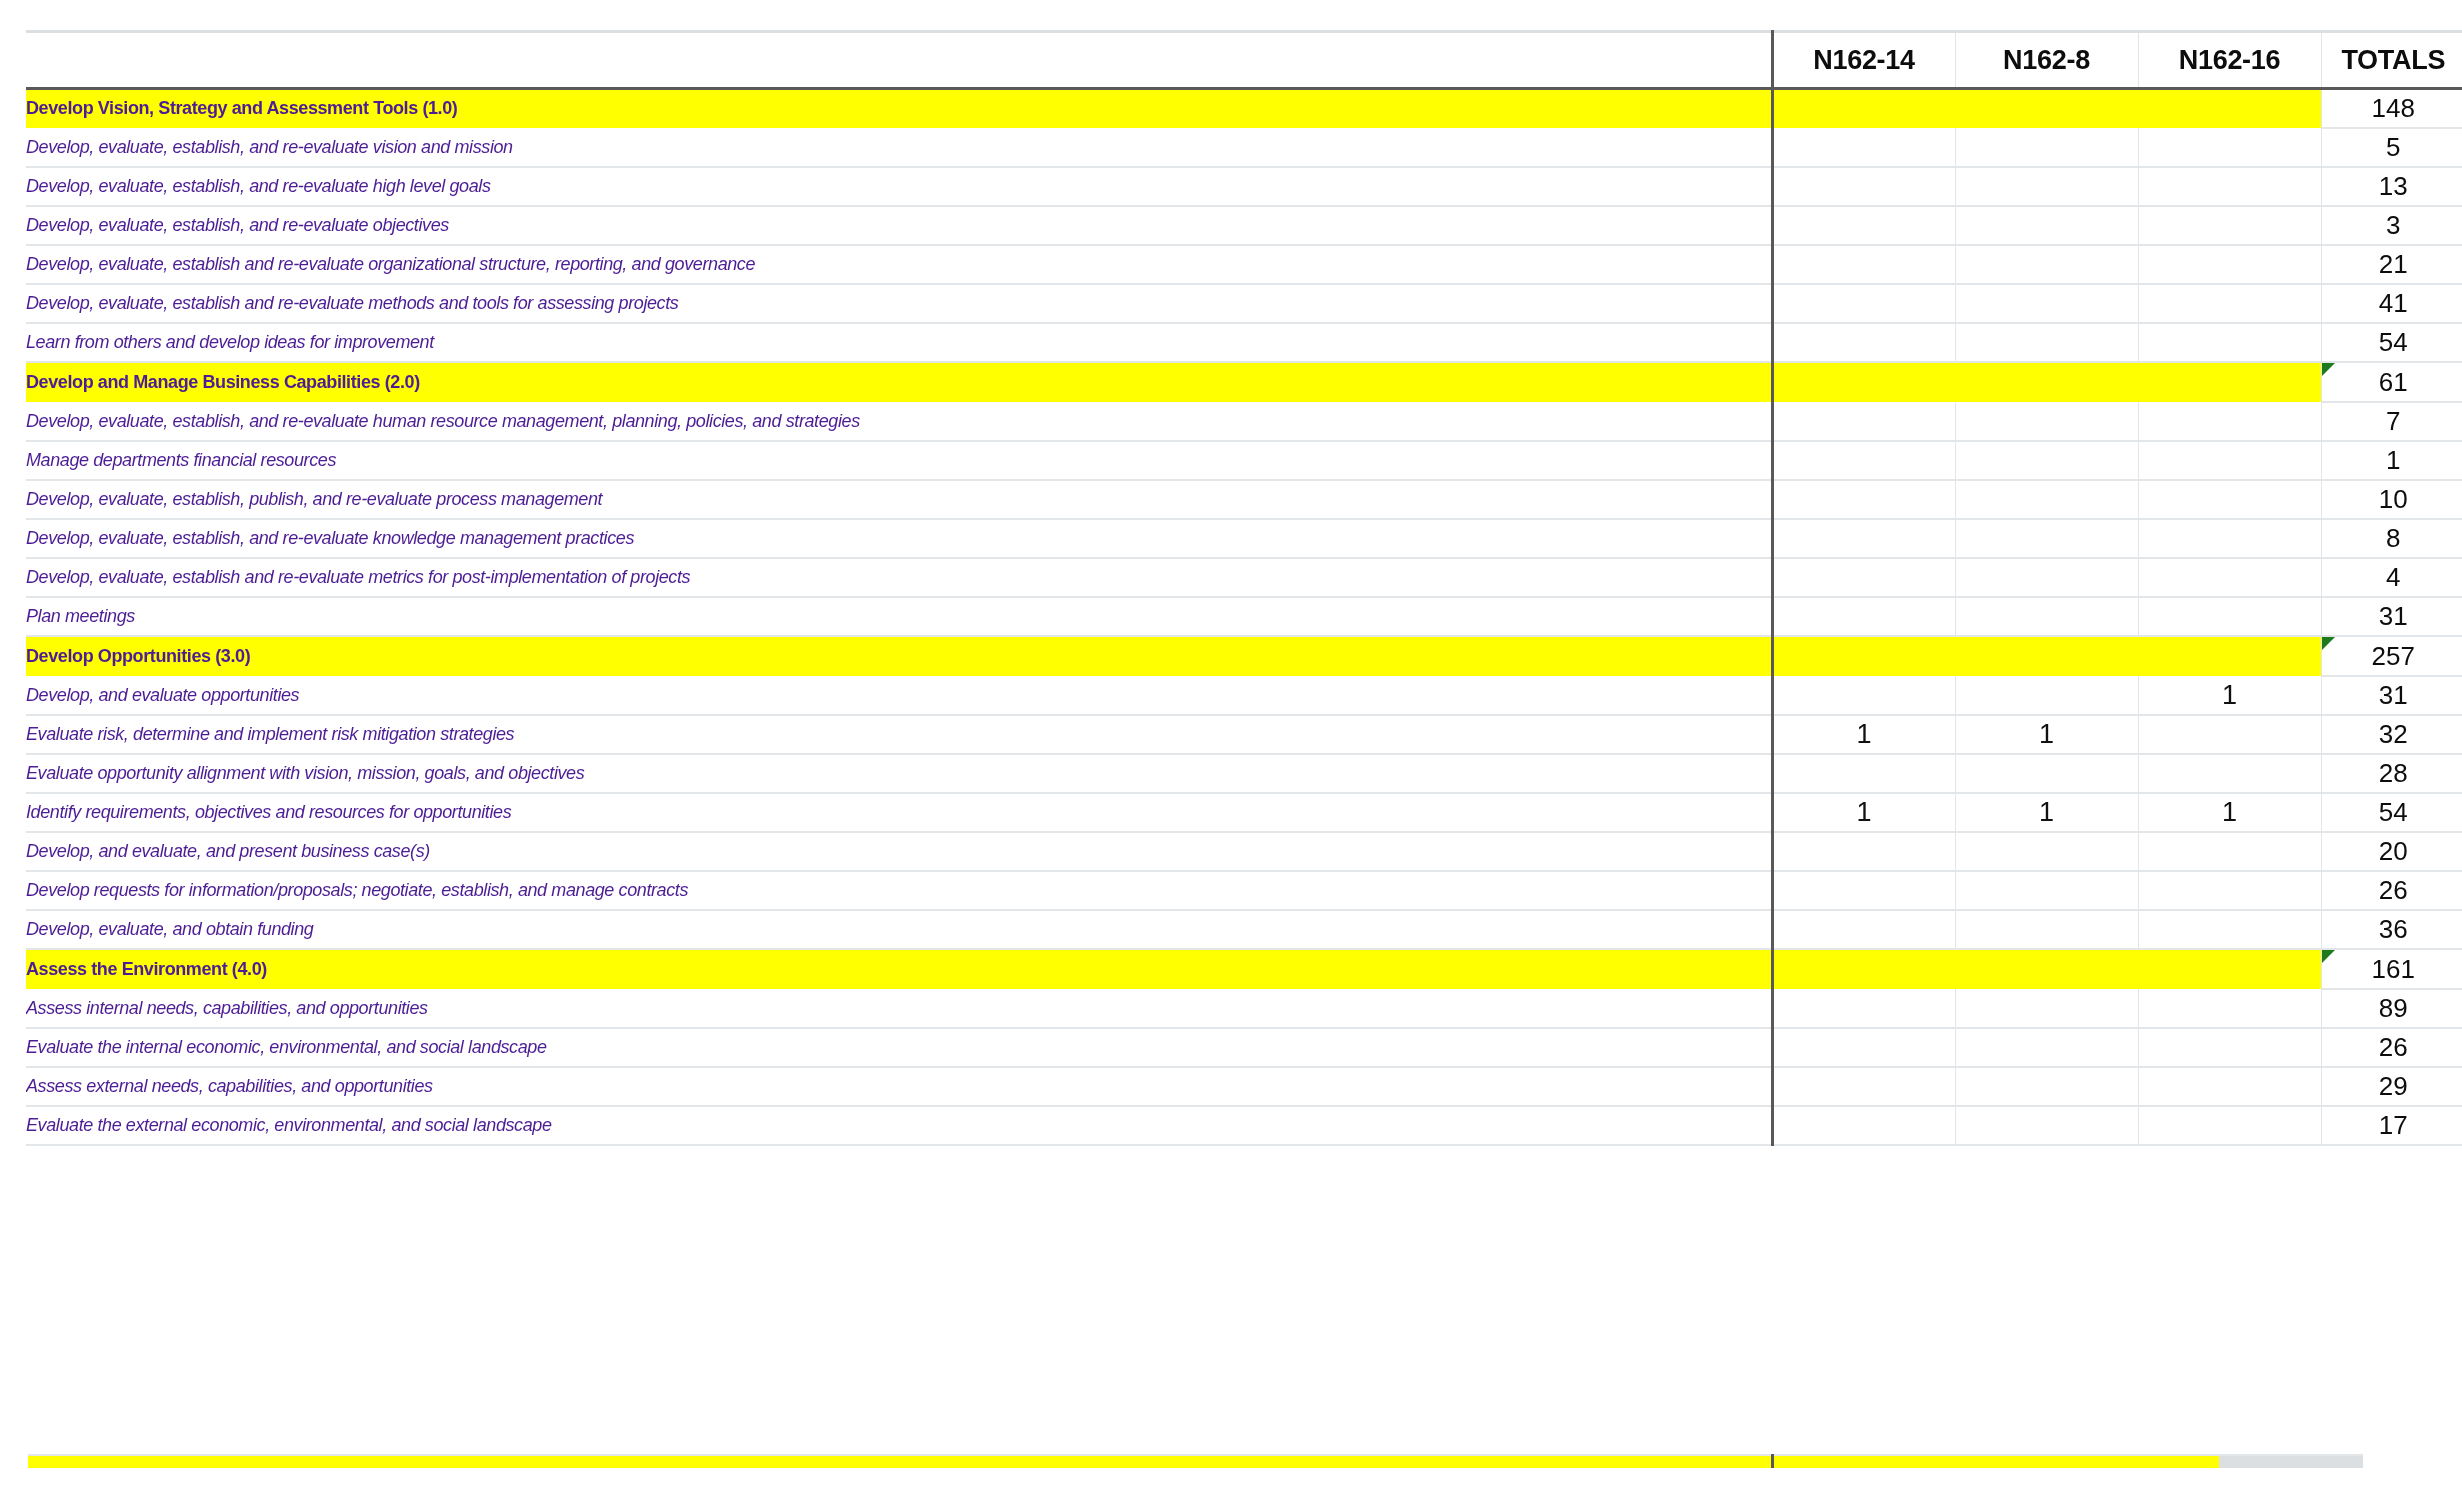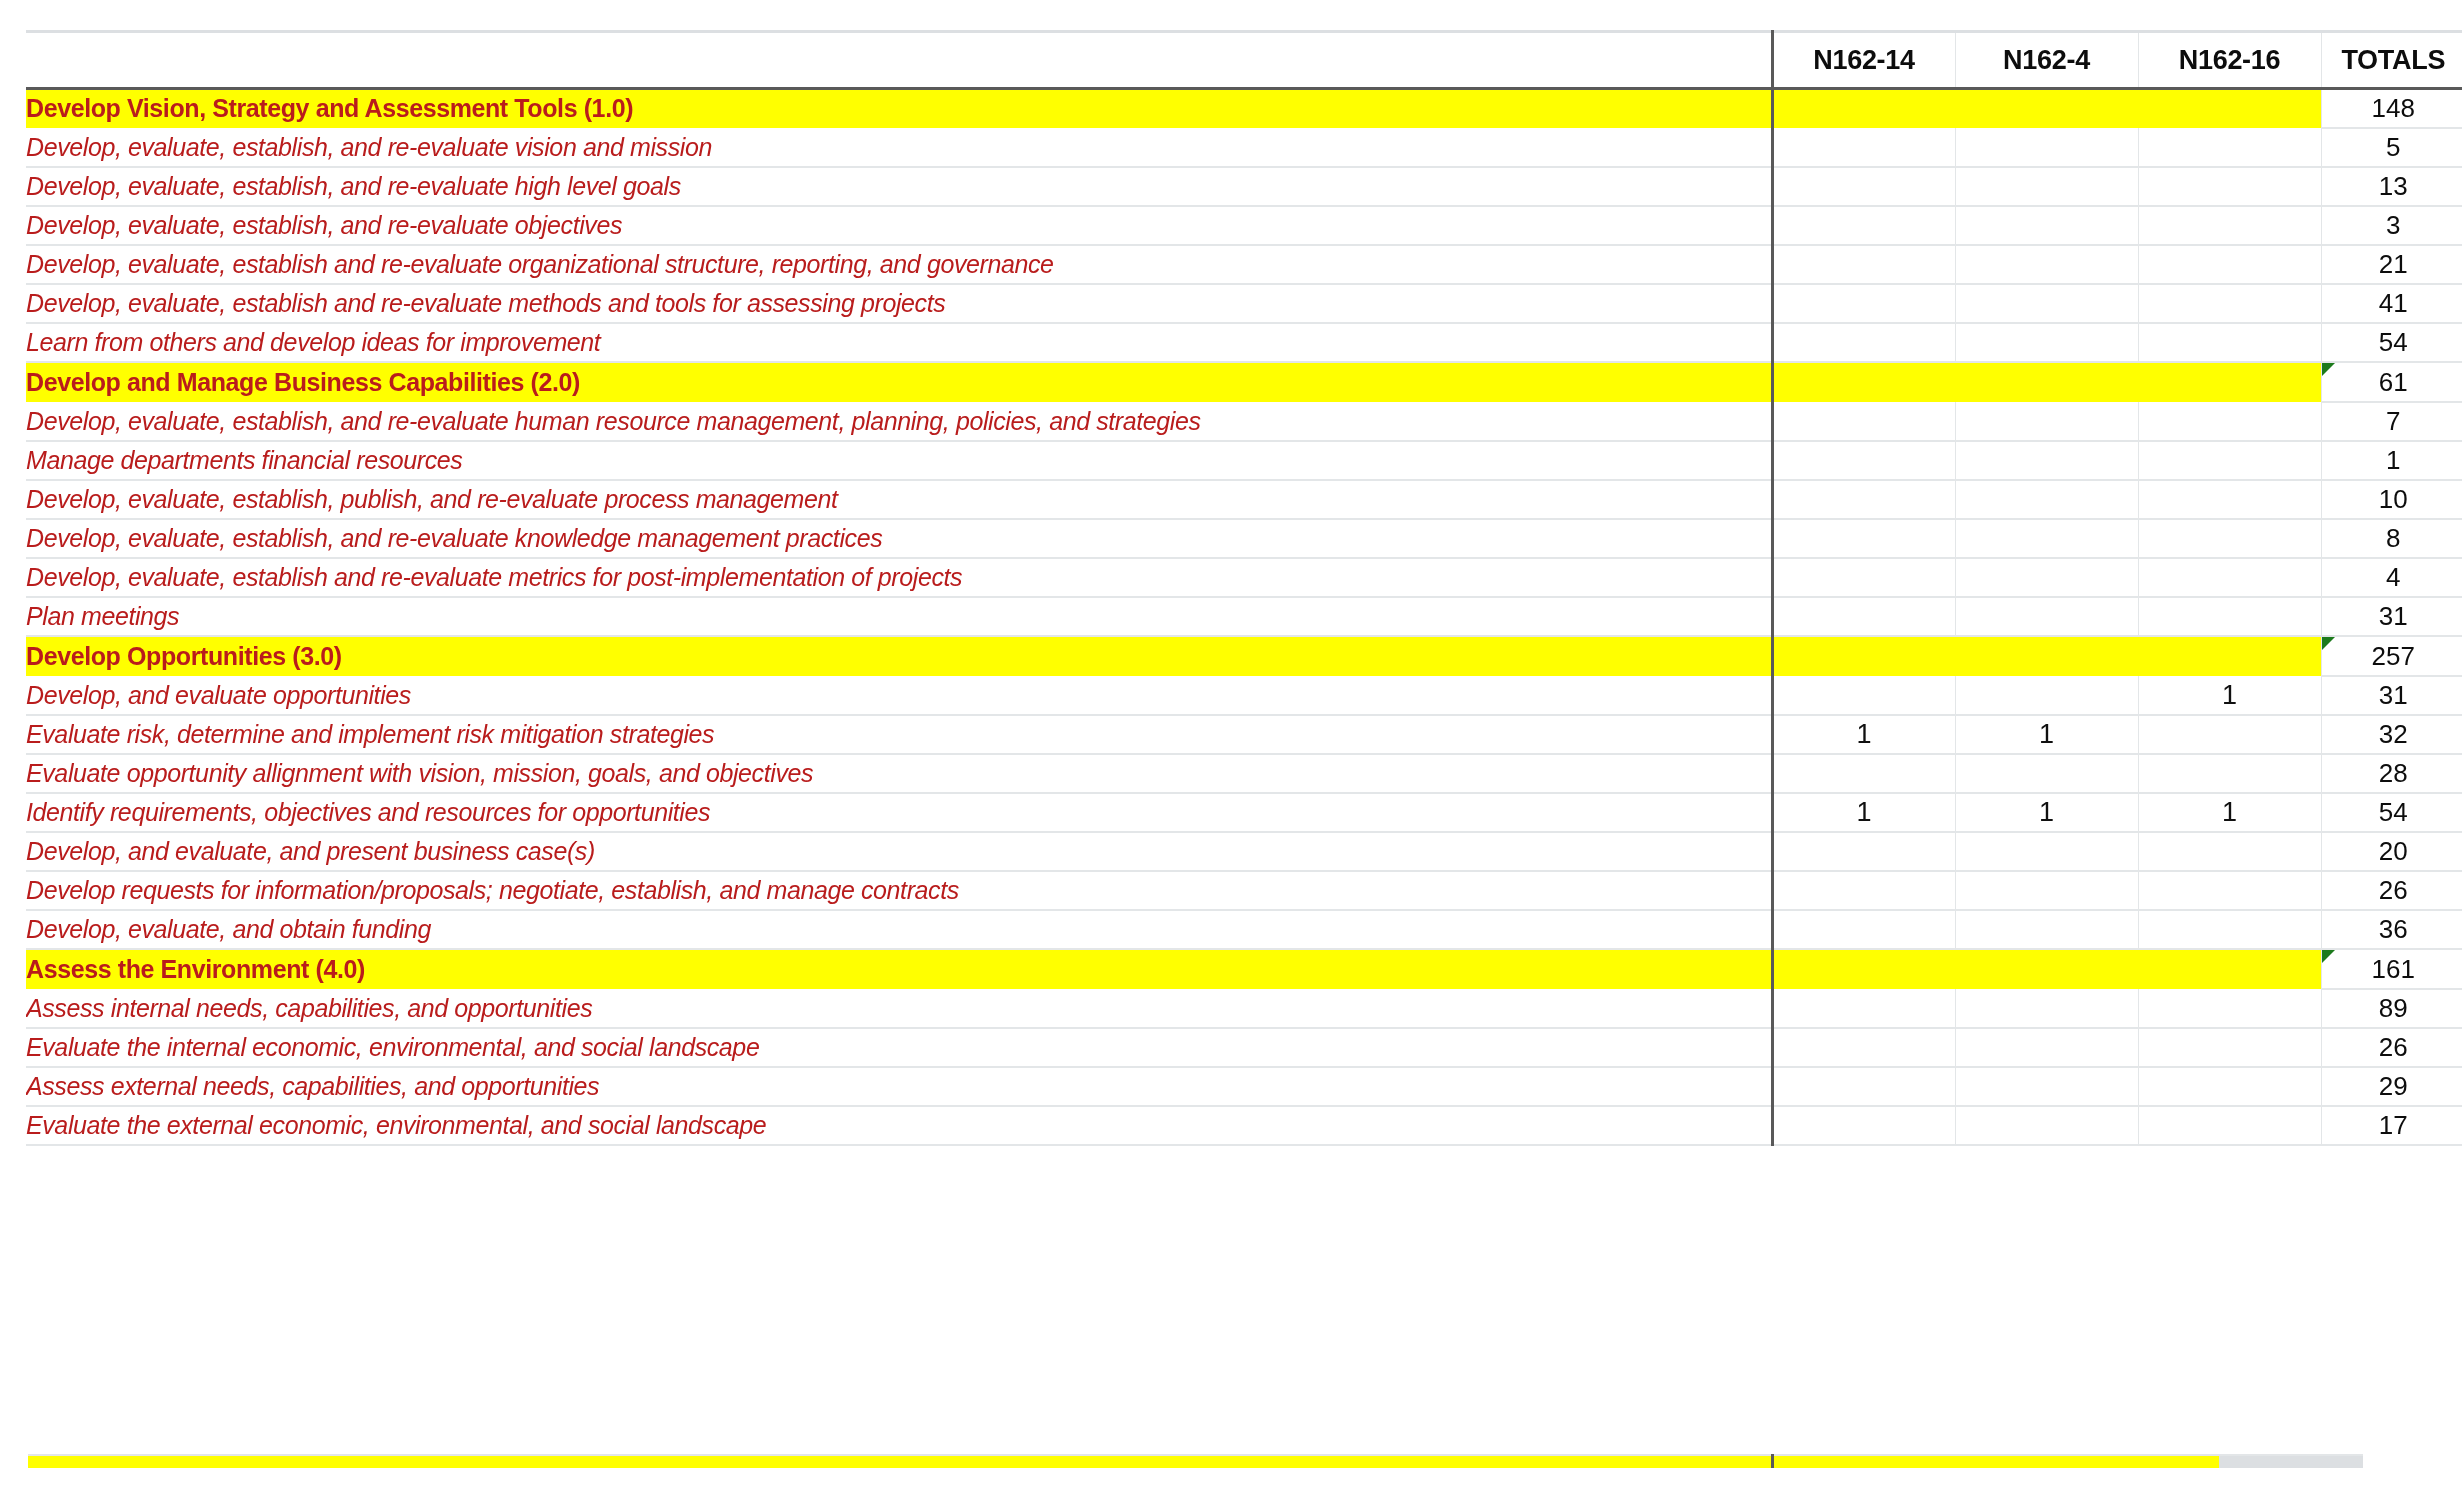--- a/index.html
+++ b/index.html
@@ -68,23 +68,23 @@
     border-left: 1.8px solid #e3e6e8;
   }
   tr.header-row th.h-totals {
     border-left: 1.8px solid #e3e6e8;
   }
 
   
   td.label-cell {
     border-right: 3px solid #595959;
     padding-left: 4.7px;
-    font-size: 25px;
+    font-size: 18px;
     font-style: italic;
-    color: #b91c1c;
+    color: #4c1d95;
     letter-spacing: -0.4px;
     white-space: nowrap;
     overflow: hidden;
   }
   td.num-cell {
     border-left: 1.8px solid #e3e6e8;
     text-align: center;
     font-size: 27px;
     color: #101010;
   }
@@ -173,21 +173,21 @@
       <col class="c-label">
         <col class="c-n1">
         <col class="c-n2">
         <col class="c-n3">
         <col class="c-tot">
     </colgroup>
     <thead>
       <tr class="header-row">
         <th class="h-label"></th>
         <th class="h-col">N162-14</th>
-        <th class="h-col">N162-4</th>
+        <th class="h-col">N162-8</th>
         <th class="h-col">N162-16</th>
         <th class="h-totals">TOTALS</th>
       </tr>
     </thead>
     <tbody id="table-body">
         <tr class="section-row first">
           <td class="label-cell">Develop Vision, Strategy and Assessment Tools (1.0)</td>
           <td class="num-cell"></td>
           <td class="num-cell"></td>
           <td class="num-cell"></td>

